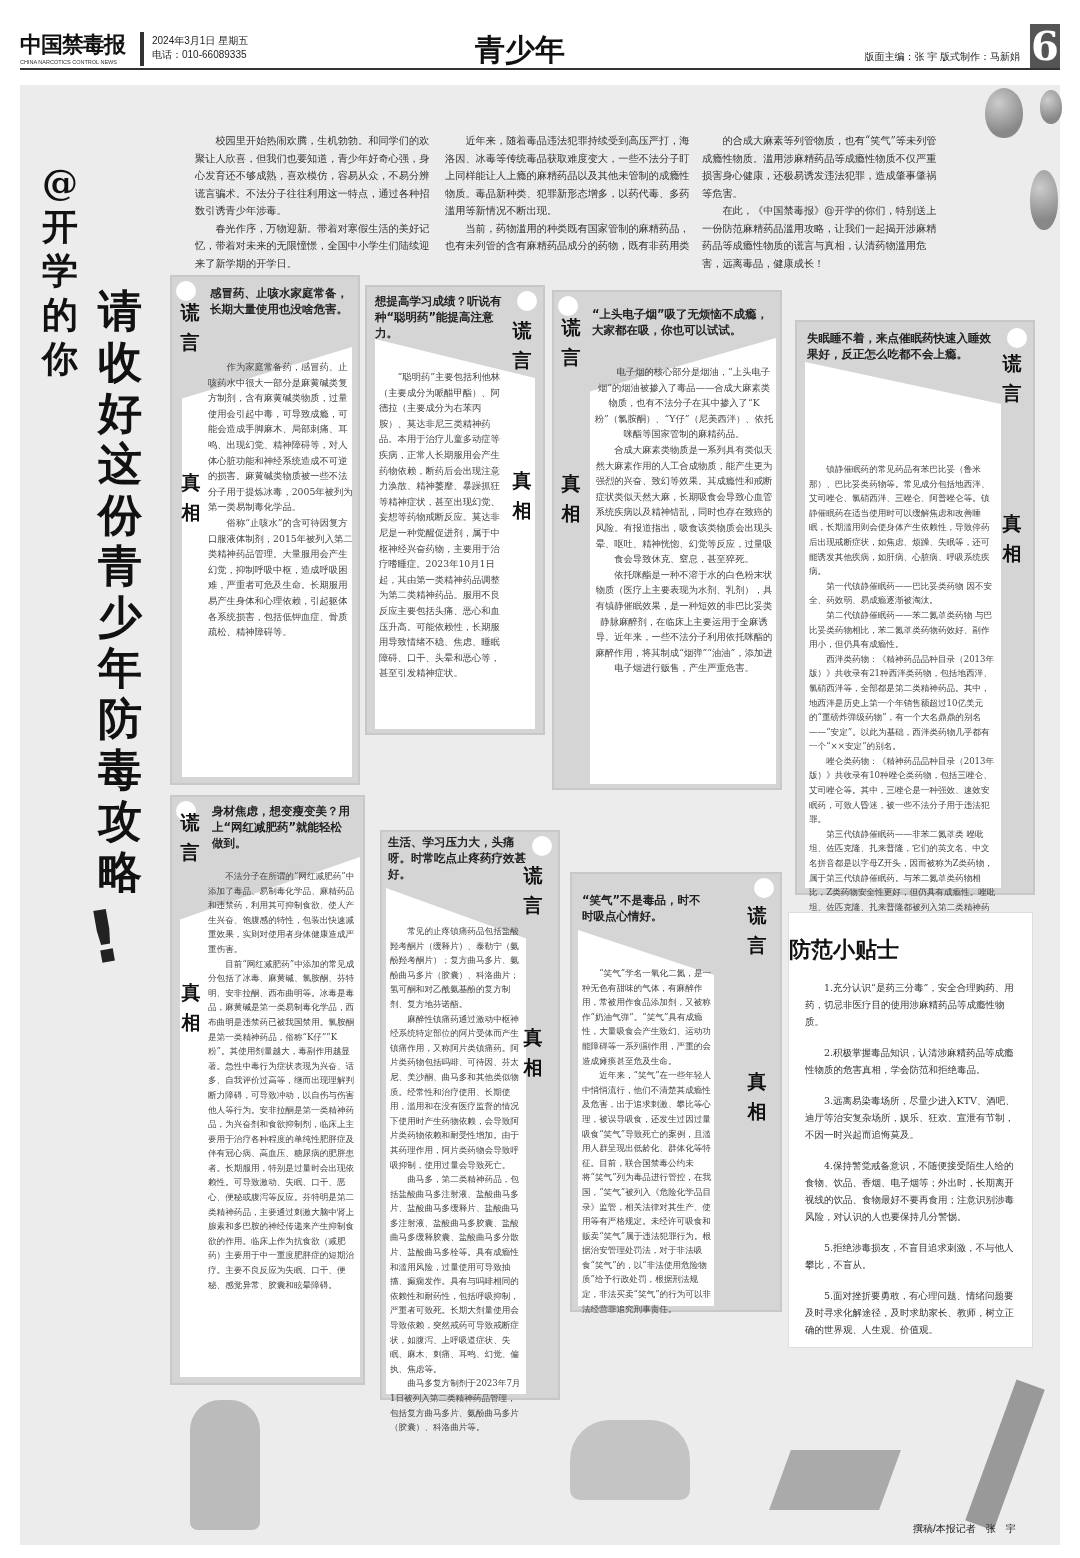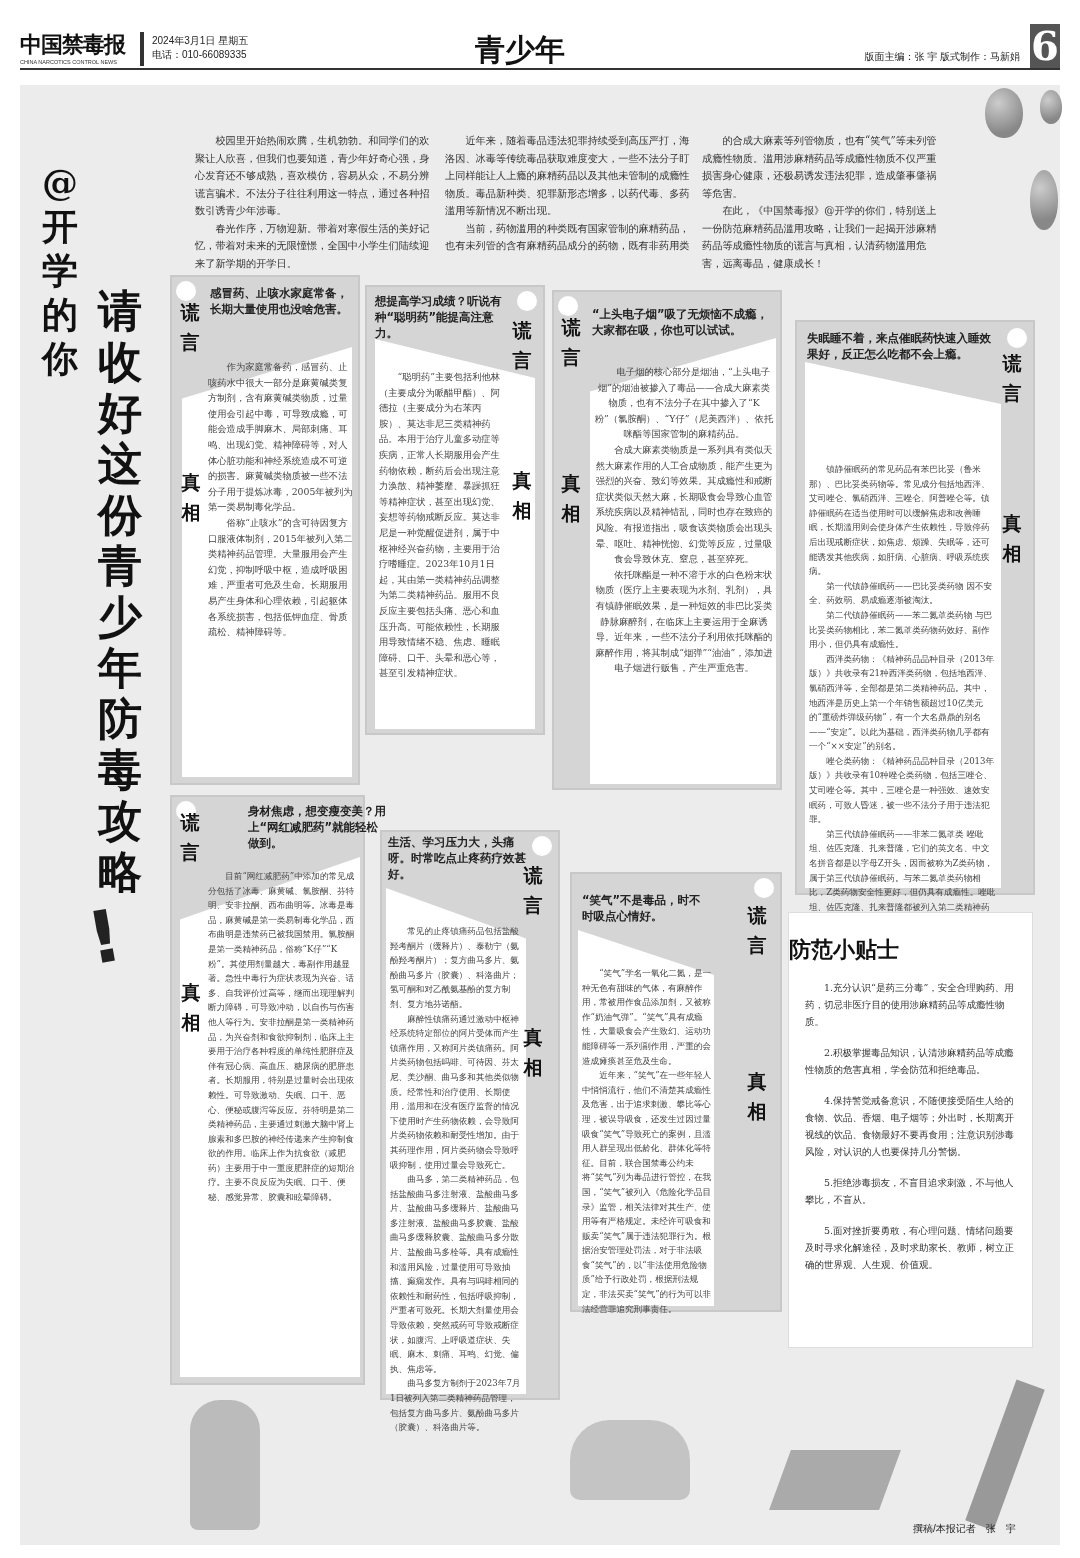--- a/index.html
+++ b/index.html
@@ -118,24 +118,25 @@
     <p>第二代镇静催眠药——苯二氮䓬类药物 与巴比妥类药物相比，苯二氮䓬类药物药效好、副作用小，但仍具有成瘾性。</p>
     <p>西泮类药物：《精神药品品种目录（2013年版）》共收录有21种西泮类药物，包括地西泮、氯硝西泮等，全部都是第二类精神药品。其中，地西泮是历史上第一个年销售额超过10亿美元的“重磅炸弹级药物”，有一个大名鼎鼎的别名——“安定”。以此为基础，西泮类药物几乎都有一个“××安定”的别名。</p>
     <p>唑仑类药物：《精神药品品种目录（2013年版）》共收录有10种唑仑类药物，包括三唑仑、艾司唑仑等。其中，三唑仑是一种强效、速效安眠药，可致人昏迷，被一些不法分子用于违法犯罪。</p>
     <p>第三代镇静催眠药——非苯二氮䓬类 唑吡坦、佐匹克隆、扎来普隆，它们的英文名、中文名拼音都是以字母Z开头，因而被称为Z类药物，属于第三代镇静催眠药。与苯二氮䓬类药物相比，Z类药物安全性更好，但仍具有成瘾性。唑吡坦、佐匹克隆、扎来普隆都被列入第二类精神药品管理，用药需要严格遵照医嘱。</p>
   </div>
 </div>
 
 <div class="card" style="left:170px;top:795px;width:195px;height:590px;">
   <div class="dot" style="left:4px;top:4px;"></div>
   <div class="lbl" style="left:7px;top:10px;">谎言</div>
-  <div class="q" style="left:40px;top:6px;width:140px;margin-left:36px;">身材焦虑，想变瘦变美？用上“网红减肥药”就能轻松做到。</div>
+  <div class="q" style="left:40px;top:6px;width:140px;">身材焦虑，想变瘦变美？用上“网红减肥药”就能轻松做到。</div>
   <div class="white" style="left:8px;top:60px;width:180px;height:520px;clip-path:polygon(0 12%,100% 0,100% 100%,0 100%);"></div>
   <div class="lbl" style="left:8px;top:180px;">真相</div>
   <div class="body" style="left:36px;top:72px;width:150px;font-size:8.6px;line-height:14.6px;">
+    <p>不法分子在所谓的“网红减肥药”中添加了毒品、易制毒化学品、麻精药品和违禁药，利用其可抑制食欲、使人产生兴奋、饱腹感的特性，包装出快速减重效果，实则对使用者身体健康造成严重伤害。</p>
     <p>目前“网红减肥药”中添加的常见成分包括了冰毒、麻黄碱、氯胺酮、芬特明、安非拉酮、西布曲明等。冰毒是毒品，麻黄碱是第一类易制毒化学品，西布曲明是违禁药已被我国禁用。氯胺酮是第一类精神药品，俗称“K仔”“K粉”。其使用剂量越大，毒副作用越显著。急性中毒行为症状表现为兴奋、话多、自我评价过高等，继而出现理解判断力障碍，可导致冲动，以自伤与伤害他人等行为。安非拉酮是第一类精神药品，为兴奋剂和食欲抑制剂，临床上主要用于治疗各种程度的单纯性肥胖症及伴有冠心病、高血压、糖尿病的肥胖患者。长期服用，特别是过量时会出现依赖性。可导致激动、失眠、口干、恶心、便秘或腹泻等反应。芬特明是第二类精神药品，主要通过刺激大脑中肾上腺素和多巴胺的神经传递来产生抑制食欲的作用。临床上作为抗食欲（减肥药）主要用于中一重度肥胖症的短期治疗。主要不良反应为失眠、口干、便秘、感觉异常、胶囊和眩晕障碍。</p>
   </div>
 </div>
 
 <div class="card" style="left:380px;top:830px;width:180px;height:570px;">
   <div class="dot" style="right:6px;top:4px;"></div>
   <div class="q" style="left:6px;top:2px;width:140px;">生活、学习压力大，头痛呀。时常吃点止疼药疗效甚好。</div>
   <div class="lbl" style="right:14px;top:28px;">谎言</div>
   <div class="white" style="left:4px;top:56px;width:140px;height:506px;clip-path:polygon(0 0,100% 10%,100% 100%,0 100%);"></div>
   <div class="lbl" style="right:14px;top:190px;">真相</div>
@@ -156,20 +157,21 @@
   <div class="body" style="left:10px;top:92px;width:130px;font-size:8.6px;line-height:14.6px;">
     <p>“笑气”学名一氧化二氮，是一种无色有甜味的气体，有麻醉作用，常被用作食品添加剂，又被称作“奶油气弹”。“笑气”具有成瘾性，大量吸食会产生致幻、运动功能障碍等一系列副作用，严重的会造成瘫痪甚至危及生命。</p>
     <p>近年来，“笑气”在一些年轻人中悄悄流行，他们不清楚其成瘾性及危害，出于追求刺激、攀比等心理，被误导吸食，还发生过因过量吸食“笑气”导致死亡的案例，且滥用人群呈现出低龄化、群体化等特征。目前，联合国禁毒公约未将“笑气”列为毒品进行管控，在我国，“笑气”被列入《危险化学品目录》监管，相关法律对其生产、使用等有严格规定。未经许可吸食和贩卖“笑气”属于违法犯罪行为。根据治安管理处罚法，对于非法吸食“笑气”的，以“非法使用危险物质”给予行政处罚，根据刑法规定，非法买卖“笑气”的行为可以非法经营罪追究刑事责任。</p>
   </div>
 </div>
 
 <div class="tips">
   <h2>防范小贴士</h2>
   <p class="tip">1.充分认识“是药三分毒”，安全合理购药、用药，切忌非医疗目的使用涉麻精药品等成瘾性物质。</p>
   <p class="tip">2.积极掌握毒品知识，认清涉麻精药品等成瘾性物质的危害真相，学会防范和拒绝毒品。</p>
+  <p class="tip">3.远离易染毒场所，尽量少进入KTV、酒吧、迪厅等治安复杂场所，娱乐、狂欢、宣泄有节制，不因一时兴起而追悔莫及。</p>
   <p class="tip">4.保持警觉戒备意识，不随便接受陌生人给的食物、饮品、香烟、电子烟等；外出时，长期离开视线的饮品、食物最好不要再食用；注意识别涉毒风险，对认识的人也要保持几分警惕。</p>
   <p class="tip">5.拒绝涉毒损友，不盲目追求刺激，不与他人攀比，不盲从。</p>
   <p class="tip">5.面对挫折要勇敢，有心理问题、情绪问题要及时寻求化解途径，及时求助家长、教师，树立正确的世界观、人生观、价值观。</p>
 </div>
 
 <div class="deco" style="left:190px;top:1400px;width:70px;height:130px;background:#bbb;border-radius:30px 30px 8px 8px;"></div>
 <div class="deco" style="left:570px;top:1420px;width:120px;height:80px;background:#c4c4c4;border-radius:40px 40px 10px 10px;"></div>
 <div class="deco" style="left:780px;top:1450px;width:110px;height:60px;background:#aaa;transform:skewX(-20deg);"></div>
 <div class="deco" style="left:990px;top:1380px;width:30px;height:150px;background:#999;transform:rotate(20deg);"></div>
 

